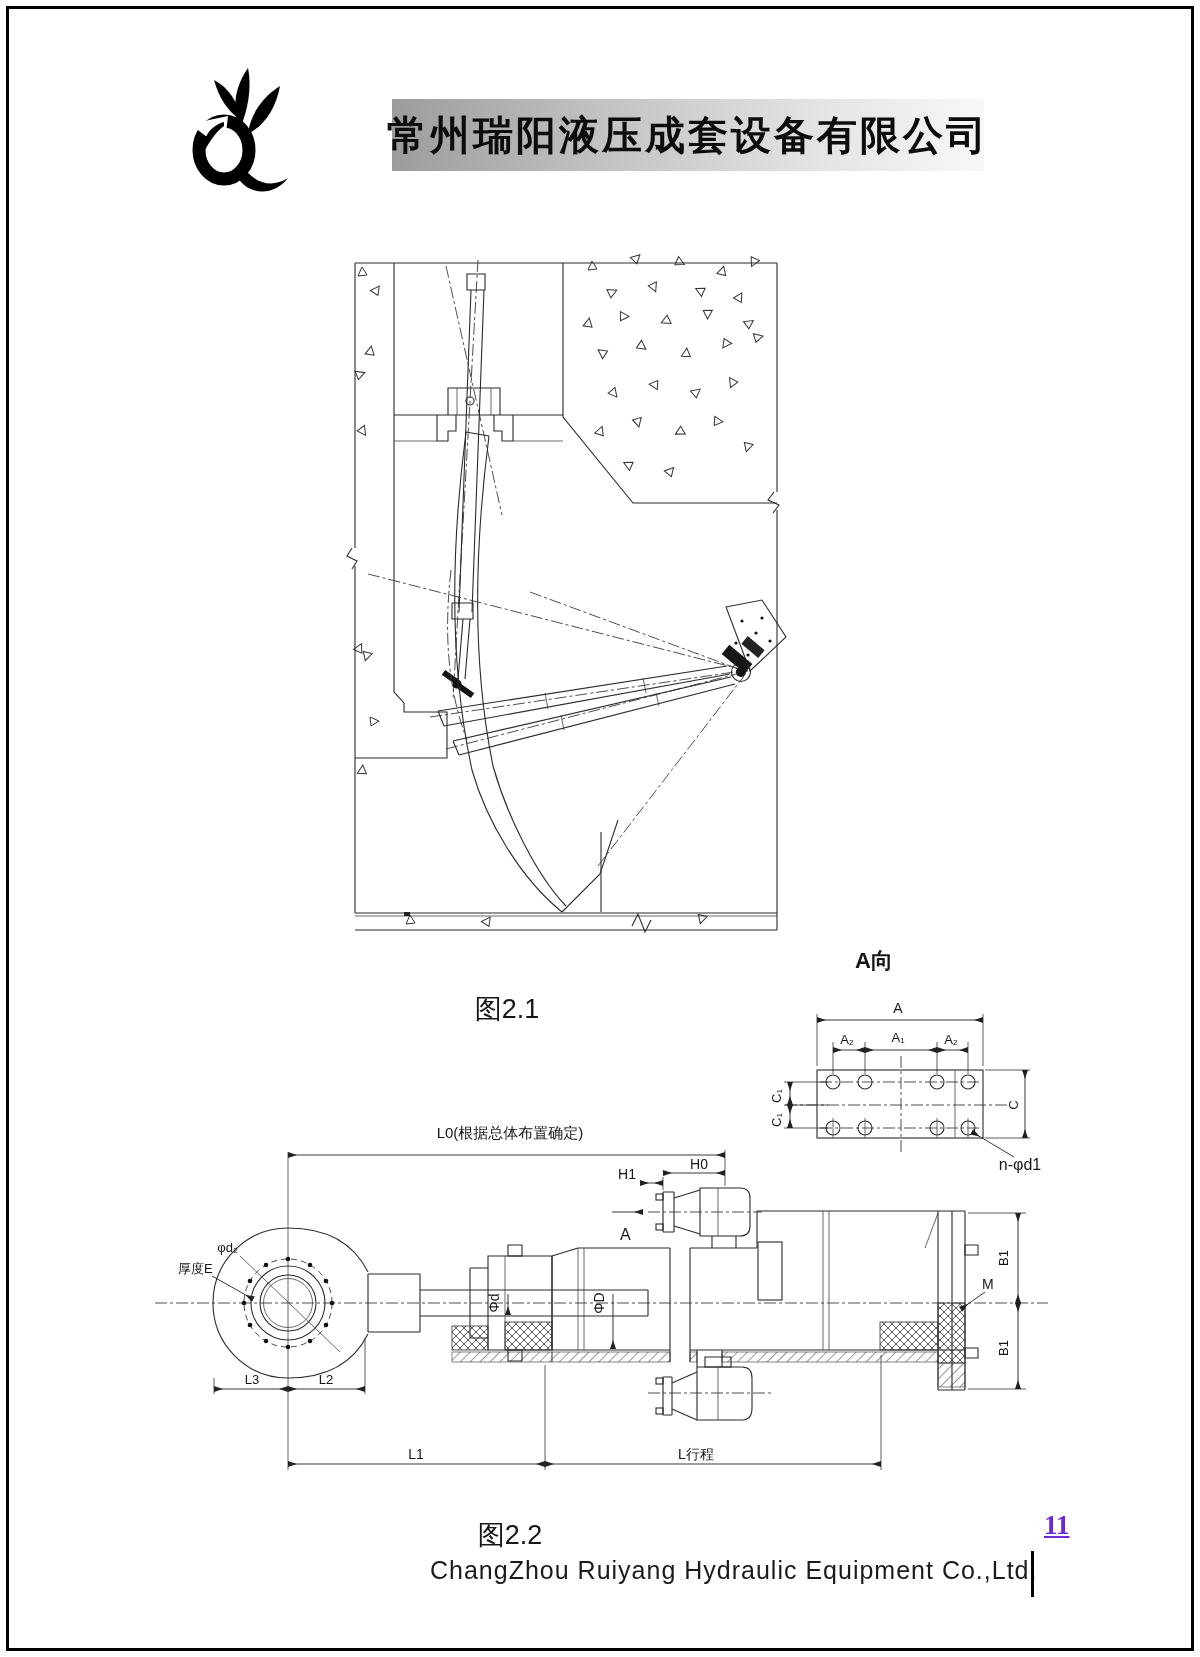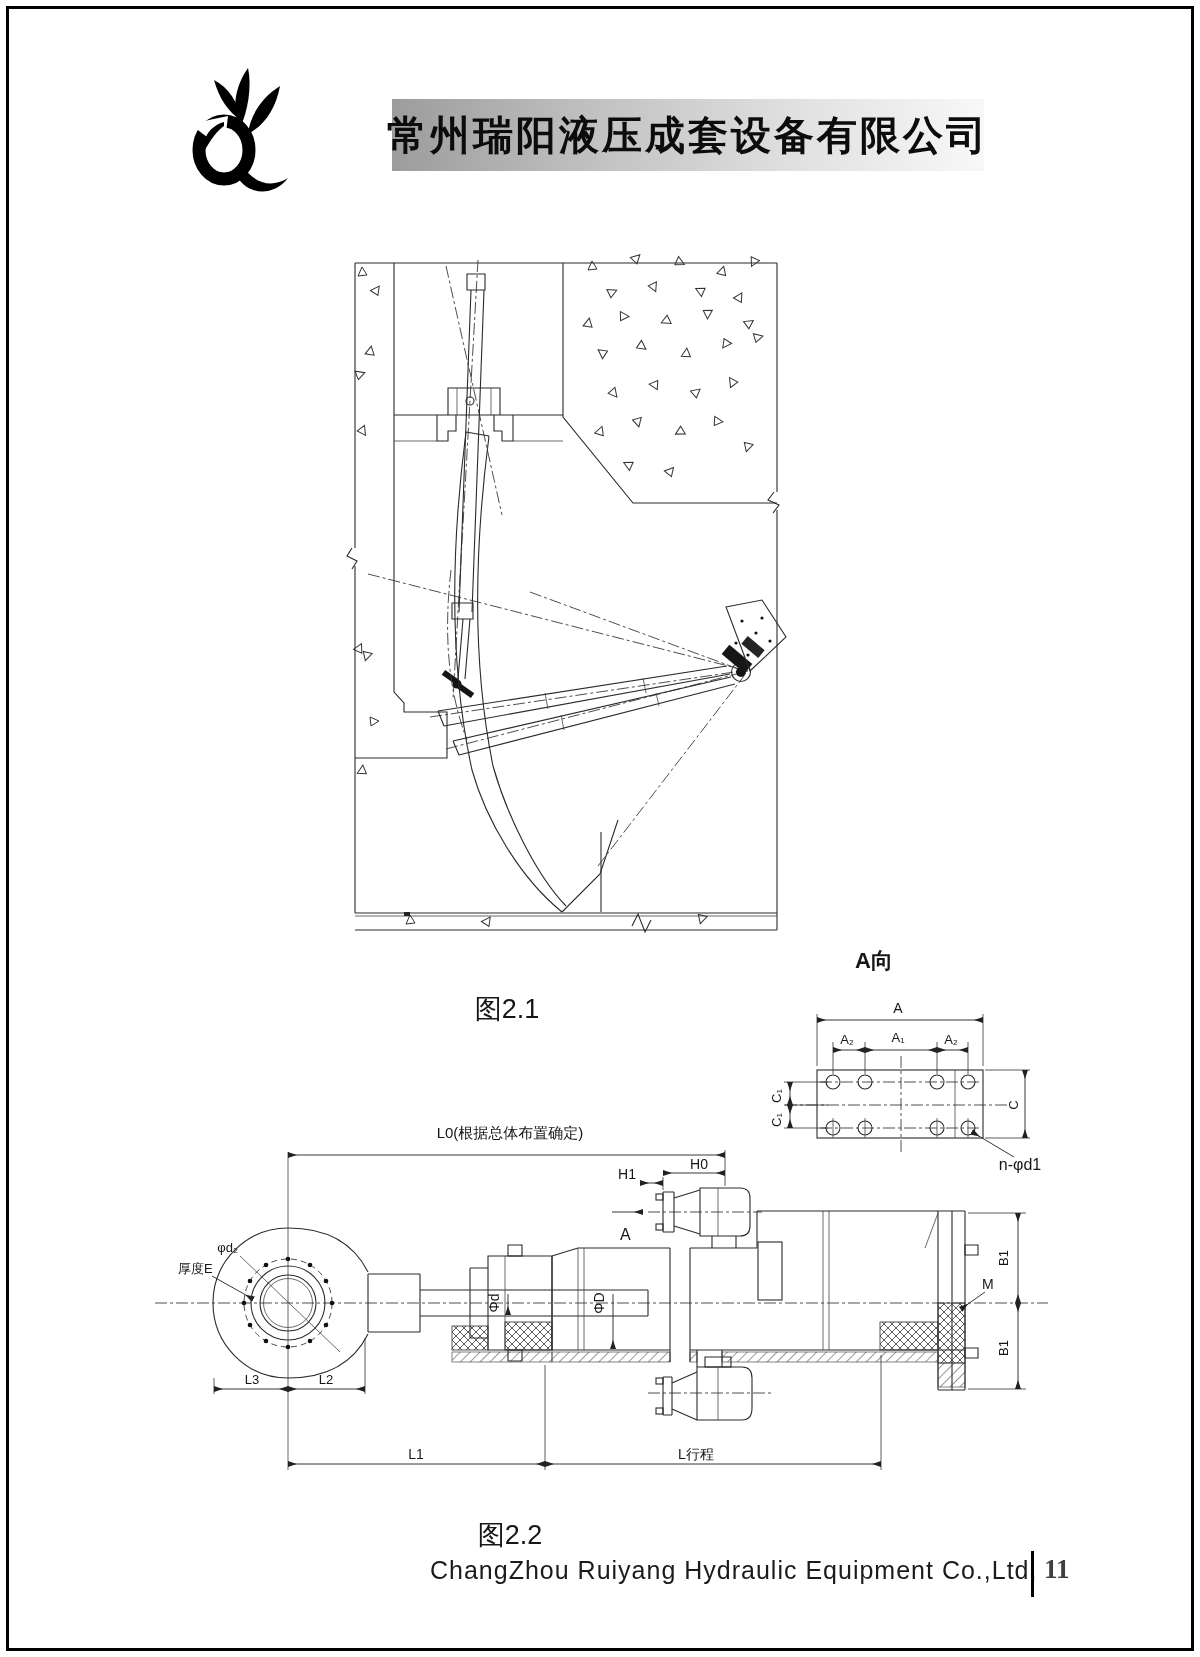--- a/index.html
+++ b/index.html
@@ -17,21 +17,21 @@
   .ln{stroke:#2b2b2b;stroke-width:1.1;fill:none;}
   .tn{stroke:#444;stroke-width:0.8;fill:none;}
   .cl{stroke:#3a3a3a;stroke-width:0.9;fill:none;stroke-dasharray:12 3 3 3;}
   .dsh{stroke:#3a3a3a;stroke-width:0.9;fill:none;stroke-dasharray:6 4;}
   .ext{stroke:#333;stroke-width:0.8;fill:none;}
   .dim{stroke:#222;stroke-width:0.9;fill:none;marker-start:url(#ar);marker-end:url(#ar);}
   .lead{stroke:#222;stroke-width:0.9;fill:none;marker-end:url(#ar);}
   .blk{fill:#141414;stroke:none;}
   .footer-text{position:absolute;left:430px;top:1556px;width:594px;font-size:25px;color:#1b1b1b;letter-spacing:1px;white-space:nowrap;}
   .footer-bar{position:absolute;left:1031px;top:1551px;width:3px;height:46px;background:#000;}
-  .footer-page{position:absolute;left:1044px;top:1554px;font-family:"Liberation Serif","DejaVu Serif",serif;font-size:27px;font-weight:bold;color:#404040;}
+  .footer-page{position:absolute;left:1044px;top:1510px;font-family:"Liberation Serif","DejaVu Serif",serif;font-size:27px;font-weight:bold;color:#6d28d9;text-decoration:underline;}
 </style>
 </head>
 <body>
 
 <div class="page-frame"></div>
 
 <svg class="logo" viewBox="0 0 104 132">
   <path d="M60,2 C47,20 43,44 52,62 C60,45 64,20 60,2 Z" fill="#000"></path>
   <path d="M92,20 C73,32 62,50 60,68 C77,59 88,42 92,20 Z" fill="#000"></path>
   <path d="M26,14 C31,32 40,46 53,54 C50,36 41,22 26,14 Z" fill="#000"></path>

